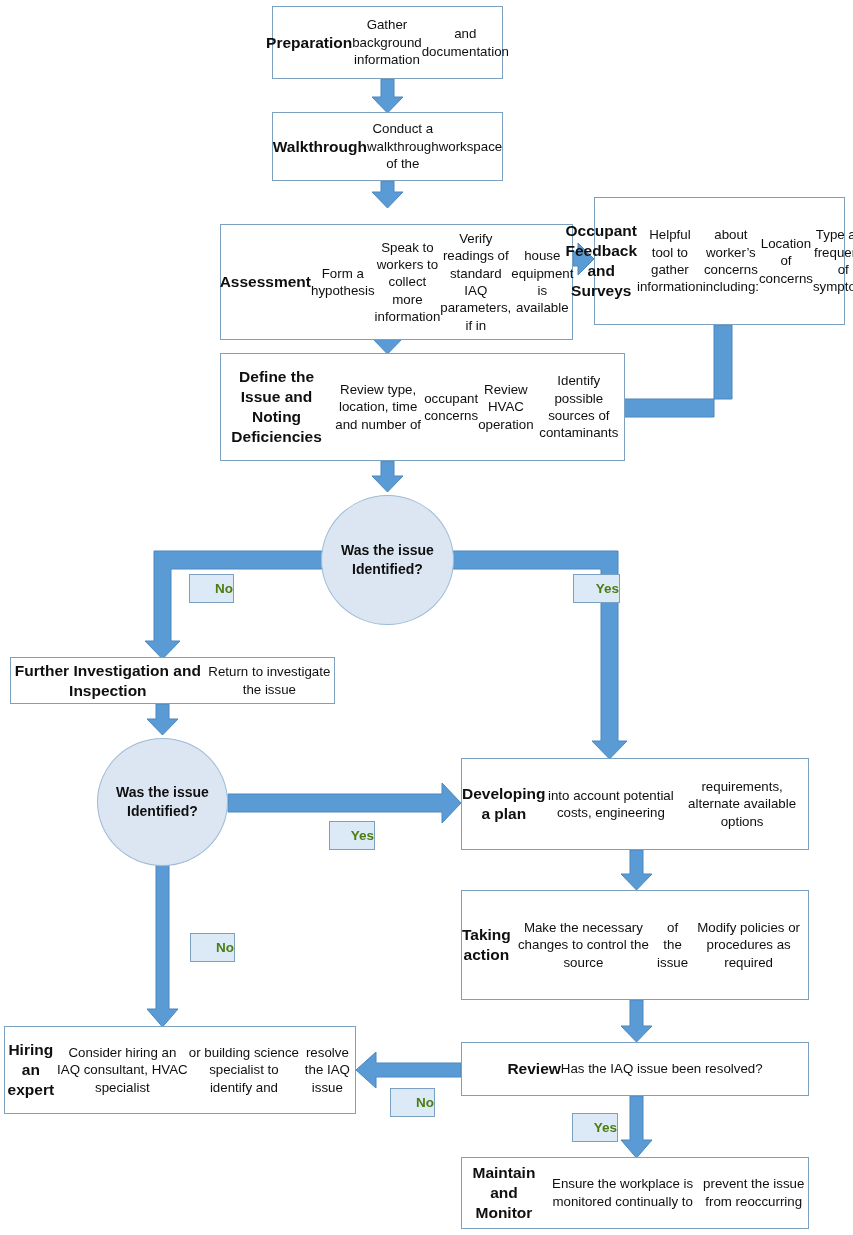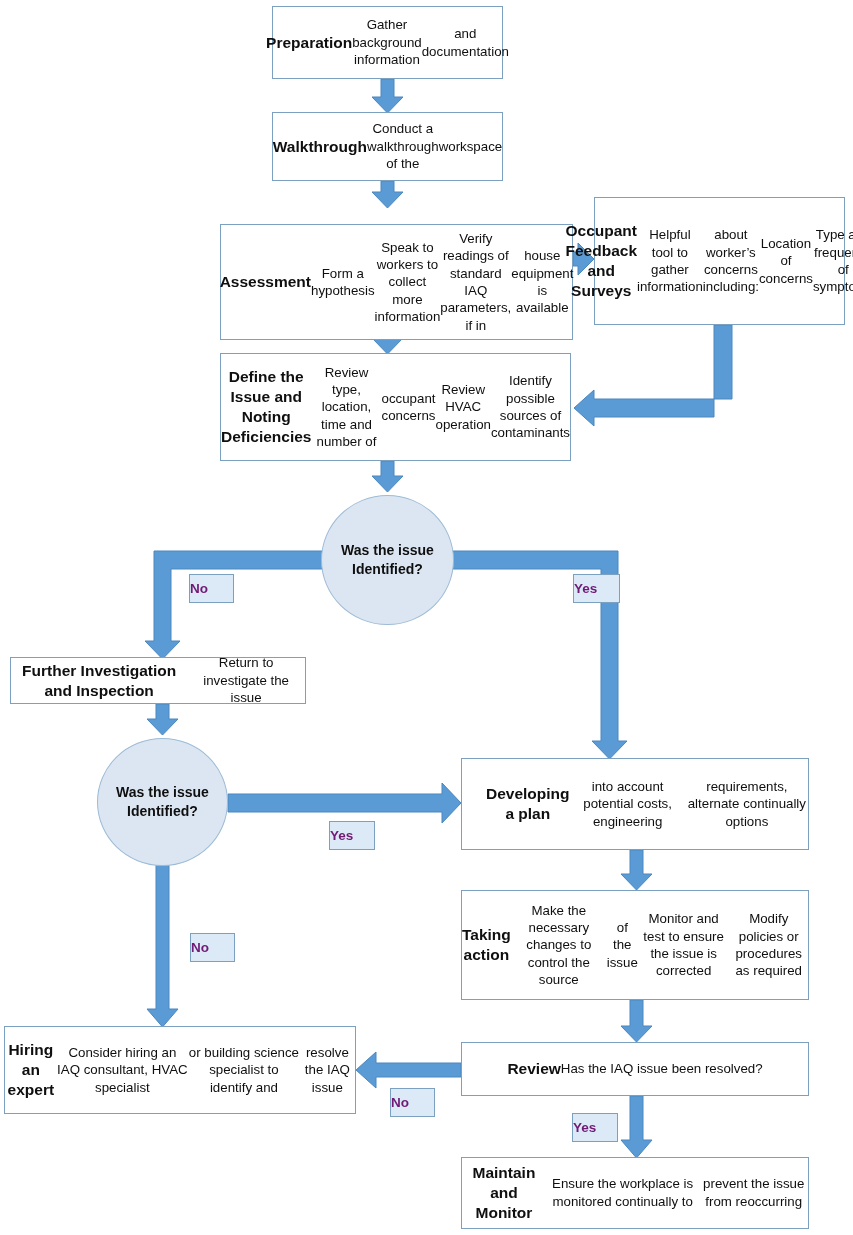--- a/index.html
+++ b/index.html
@@ -44,24 +44,24 @@
   }
 
   
   .chip{
     position:absolute;
     box-sizing:border-box;
     border:1px solid #7ba0c0;
     background:#dce9f7;
     display:flex;
     align-items:center;
-    justify-content:flex-start;
+    justify-content:flex-end;
     font-weight:bold;
     font-size:13.5px;
-    color:#701a75;
+    color:#4d7c0f;
     z-index:9;
   }
 
   
   #wires{position:absolute;left:0;top:0;width:853px;height:1235px;z-index:3;}
   #wires path, #wires polygon{fill:#5b9bd5;stroke:#4a87bd;stroke-width:1;}
 </style>
 </head>
 <body>
 
@@ -121,70 +121,69 @@
   </div>
 
   <div class="box tight" style="left:594px;top:197px;width:251px;height:128px;">
     <div class="t" style="max-width:200px;">Occupant Feedback and Surveys</div>
     <div class="b">Helpful tool to gather information</div>
     <div class="b">about worker’s concerns including:</div>
     <div class="b">Location of concerns</div>
     <div class="b">Type and frequency of symptoms</div>
   </div>
 
-  <div class="box tight" style="left:220px;top:353px;width:351px;height:108px;">
+  <div class="box tight" style="left:220px;top:353px;width:405px;height:108px;">
     <div class="t">Define the Issue and Noting Deficiencies</div>
     <div class="b">Review type, location, time and number of</div>
     <div class="b">occupant concerns</div>
     <div class="b">Review HVAC operation</div>
     <div class="b">Identify possible sources of contaminants</div>
   </div>
 
   <div class="circle" style="left:321px;top:495px;width:133px;height:130px;">
     <div>Was the issue</div>
     <div>Identified?</div>
   </div>
 
   <div class="chip" style="left:189px;top:574px;width:45px;height:29px;">
     <span>No</span>
   </div>
 
   <div class="chip" style="left:573px;top:574px;width:47px;height:29px;">
     <span>Yes</span>
   </div>
 
-  <div class="box" style="left:10px;top:657px;width:296px;height:47px;">
+  <div class="box" style="left:10px;top:657px;width:325px;height:47px;">
     <div class="t">Further Investigation and Inspection</div>
     <div class="b">Return to investigate the issue</div>
   </div>
 
   <div class="circle" style="left:97px;top:738px;width:131px;height:128px;">
     <div>Was the issue</div>
     <div>Identified?</div>
   </div>
 
   <div class="chip" style="left:329px;top:821px;width:46px;height:29px;">
     <span>Yes</span>
   </div>
 
   <div class="chip" style="left:190px;top:933px;width:45px;height:29px;">
     <span>No</span>
   </div>
 
-  <div class="box tight" style="left:461px;top:758px;width:348px;height:92px;padding-left:24px;">
+  <div class="box tight" style="left:461px;top:758px;width:348px;height:92px;">
     <div class="t">Developing a plan</div>
     <div class="b">into account potential costs, engineering</div>
-    <div class="b">requirements, alternate continually options</div>
+    <div class="b">requirements, alternate available options</div>
   </div>
 
   <div class="box tight" style="left:461px;top:890px;width:348px;height:110px;">
     <div class="t">Taking action</div>
     <div class="b">Make the necessary changes to control the source</div>
     <div class="b">of the issue</div>
-    <div class="b">Monitor and test to ensure the issue is corrected</div>
     <div class="b">Modify policies or procedures as required</div>
   </div>
 
   <div class="box" style="left:461px;top:1042px;width:348px;height:54px;">
     <div class="t">Review</div>
     <div class="b">Has the IAQ issue been resolved?</div>
   </div>
 
   <div class="box tight" style="left:4px;top:1026px;width:352px;height:88px;">
     <div class="t">Hiring an expert</div>

